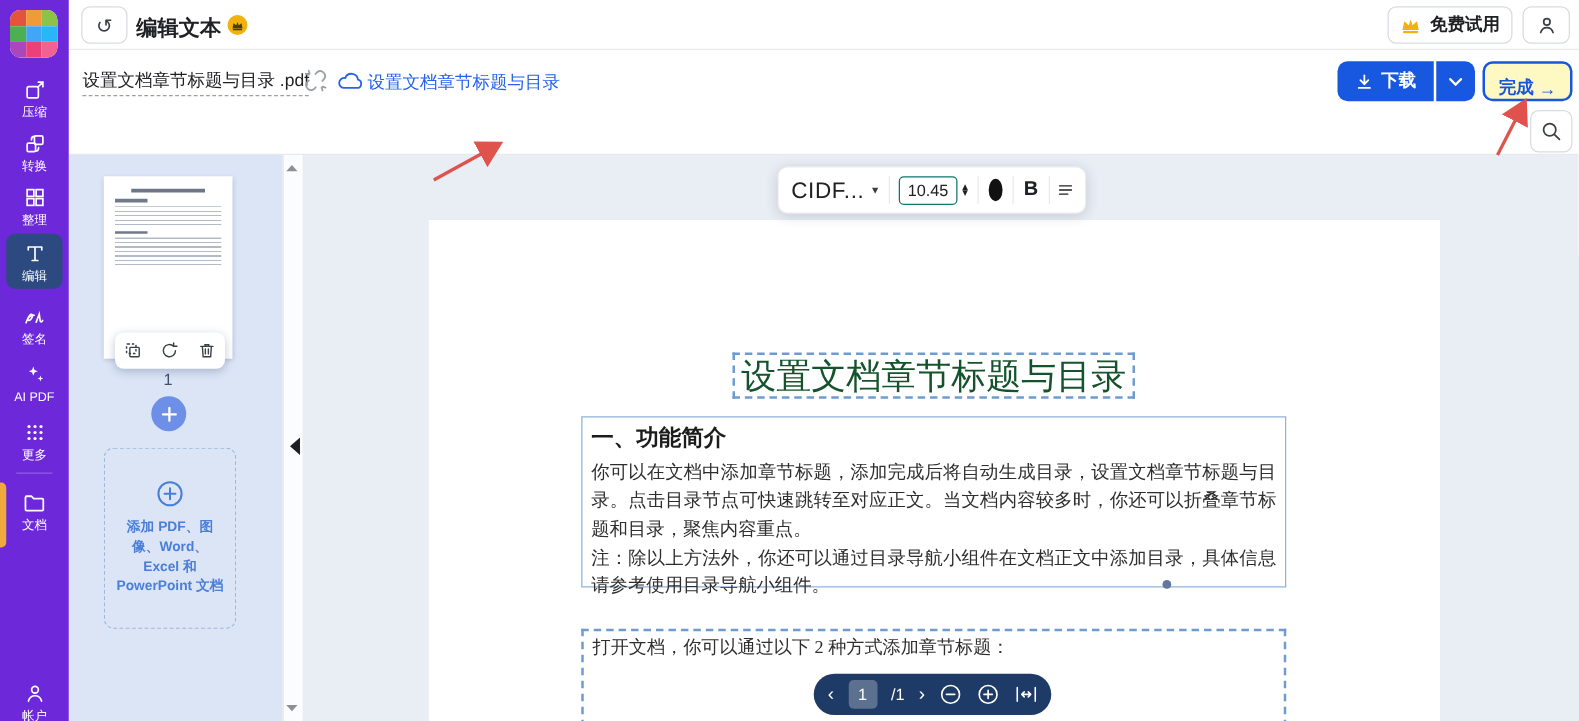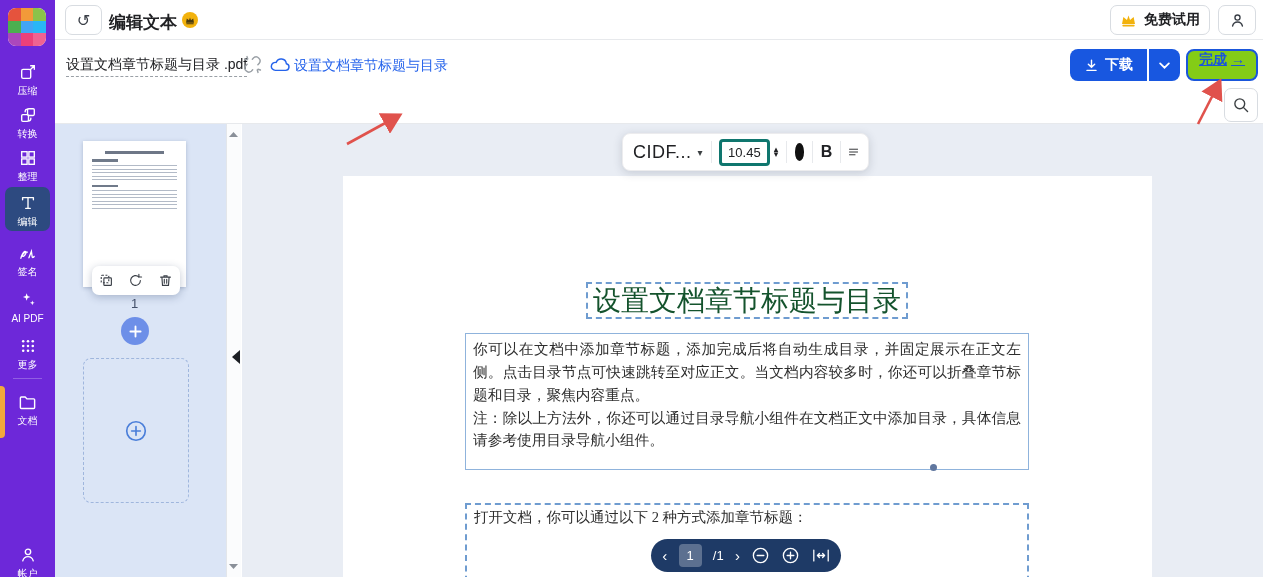--- a/index.html
+++ b/index.html
@@ -25,22 +25,22 @@
   
   .hdr1 { left:55px; top:0; width:1208px; height:40px; background:#fff; border-bottom:1px solid #e7e9ec; z-index:20; }
   .hdr2 { left:55px; top:40px; width:1208px; height:84px; background:#fff; border-bottom:1px solid #e7e9ec; z-index:20; }
   .iconbtn { display:flex; align-items:center; justify-content:center; background:#fff;
              border:1px solid #d8dce1; border-radius:7px; cursor:pointer; }
   .title { font-size:17px; font-weight:700; color:#202124; }
   .crown-badge { width:16px; height:16px; border-radius:50%; background:#f2b20d; display:flex; align-items:center; justify-content:center; }
   .filename { font-size:14px; color:#202124; border-bottom:1px dashed #9aa0a6; padding-bottom:2px; }
   .linkblue { color:#2563eb; font-size:14px; }
   .btn-blue { background:#1857e0; color:#fff; font-size:14px; font-weight:700; display:flex; align-items:center; justify-content:center; gap:6px; cursor:pointer; }
-  .btn-outline { background:#84cc16; border:2px solid #1a56db; color:#1a56db; font-size:14px; font-weight:700;
-                 display:flex; align-items:flex-start; justify-content:center; gap:4px; border-radius:8px; cursor:pointer;text-decoration:underline; }
+  .btn-outline { background:#fef9c3; border:2px solid #1a56db; color:#1a56db; font-size:14px; font-weight:700;
+                 display:flex; align-items:flex-end; justify-content:center; gap:4px; border-radius:8px; cursor:pointer; }
 
   
   .tool { display:flex; align-items:center; justify-content:center; color:#3c4043; cursor:pointer; border-radius:6px; }
   .tool .chev { font-size:10px; color:#5f6368; margin-left:3px; }
   .vsep { width:1px; height:24px; background:#e4e6ea; }
   .edit-active { background:#e4eefc; border-radius:8px; color:#1a56db; font-weight:700; font-size:14px;
                  display:flex; align-items:center; gap:6px; padding:0 10px; cursor:pointer; }
   .undo-bg { background:#f2f3f5; border-radius:8px; }
   .gray-glyph { color:#c6cbd2; font-size:17px; font-family:"DejaVu Sans", sans-serif; }
 
@@ -394,20 +394,21 @@
     <svg width="13" height="13" viewBox="0 0 14 14" fill="none" stroke="#fff" stroke-width="2" stroke-linecap="round">
         <path d="M7 1.5v11M1.5 7h11"></path>
       </svg>
   </div>
 
   <div class="abs addbox">
     <svg width="24" height="24" viewBox="0 0 22 22" fill="none" stroke="#4a7ed9" stroke-width="1.5" stroke-linecap="round">
         <circle cx="11" cy="11" r="8.5"></circle>
         <path d="M11 7v8M7 11h8"></path>
       </svg>
+    <div class="txt">添加 PDF、图像、Word、Excel 和 PowerPoint 文档</div>
   </div>
 
   <div class="abs scrolltrack"></div>
   <svg class="abs" style="left:228px; top:130px; z-index:12" width="11" height="8">
       <path d="M1 7l4.5-5L10 7z" fill="#8a9099"></path>
     </svg>
   <svg class="abs" style="left:228px; top:563px; z-index:12" width="11" height="8">
       <path d="M1 1l4.5 5L10 1z" fill="#8a9099"></path>
     </svg>
   <svg class="abs" style="left:231px; top:349px; z-index:13" width="10" height="16">
@@ -417,42 +418,43 @@
   <div class="abs canvas"></div>
   <div class="abs page"></div>
 
   <div class="abs fmtbar">
     <div style="display:flex; align-items:center; gap:6px; cursor:pointer">
       <span style="font-size:18px; color:#202124; letter-spacing:.5px">CIDF...</span>
       <span style="font-size:10px; color:#3c4043">▾</span>
     </div>
     <div class="fmtsep"></div>
     <div style="display:flex; align-items:center; gap:4px">
-      <span style="border:3px solid #0f766e; border-radius:4px; padding:3px 6px; font-size:13px">10.45</span>
+      <span style="border:1px solid #0f766e; border-radius:4px; padding:3px 6px; font-size:13px">10.45</span>
       <span style="display:flex; flex-direction:column; line-height:.6; font-size:9px; color:#202124">
         <span>▴</span>
         <span>▾</span>
       </span>
     </div>
     <div class="fmtsep"></div>
     <span style="width:18px; height:18px; border-radius:50%; background:#111; cursor:pointer"></span>
     <div class="fmtsep"></div>
     <span style="font-weight:700; font-size:16px; cursor:pointer">B</span>
     <div class="fmtsep"></div>
     <svg width="17" height="14" viewBox="0 0 18 14" style="cursor:pointer">
         <path d="M1 1.5h16M1 7h16M1 12.5h11" stroke="#202124" stroke-width="1.8" stroke-linecap="round"></path>
       </svg>
   </div>
 
   <div class="abs titlebox">
     <span class="doc" style="font-size:28px; color:#14532d">设置文档章节标题与目录</span>
   </div>
 
   <div class="abs sec1 doc">
-    <div style="font-size:14.7px; line-height:23px; text-align:justify">你可以在文档中添加章节标题，添加完成后将自动生成目录，并固定展示在正文左侧。点击目录节点可快速跳转至对应正文。当文档内容较多时，你还可以折叠章节标题和目录，聚焦内容重点。</div>
+    <div style="font-size:18px; font-weight:700; color:#1c1c1c; margin-bottom:5px">一、功能简介</div>
+    <div style="font-size:14.7px; line-height:23px; text-align:justify">你可以在文档中添加章节标题，添加完成后将自动生成目录，设置文档章节标题与目录。点击目录节点可快速跳转至对应正文。当文档内容较多时，你还可以折叠章节标题和目录，聚焦内容重点。</div>
     <div style="font-size:14.7px; line-height:22px; text-align:justify">注：除以上方法外，你还可以通过目录导航小组件在文档正文中添加目录，具体信息请参考使用目录导航小组件。</div>
   </div>
   <div class="abs handle-dot"></div>
 
   <div class="abs sec2 doc">
     <div style="font-size:14.5px">打开文档，你可以通过以下 2 种方式添加章节标题：</div>
   </div>
 
   <div class="abs navpill">
     <span class="g">‹</span>

